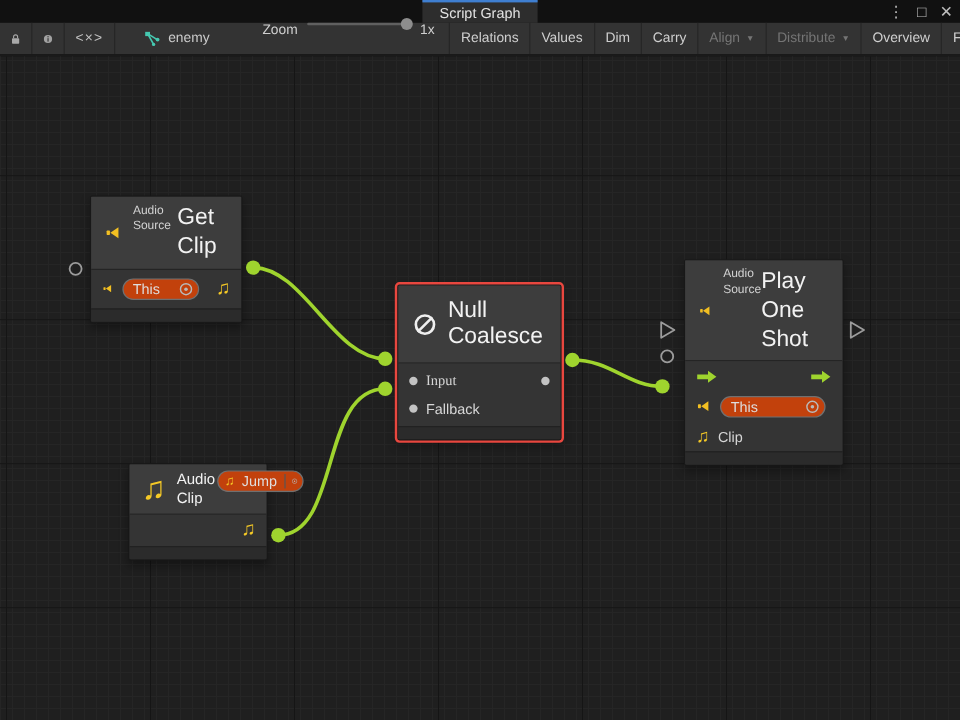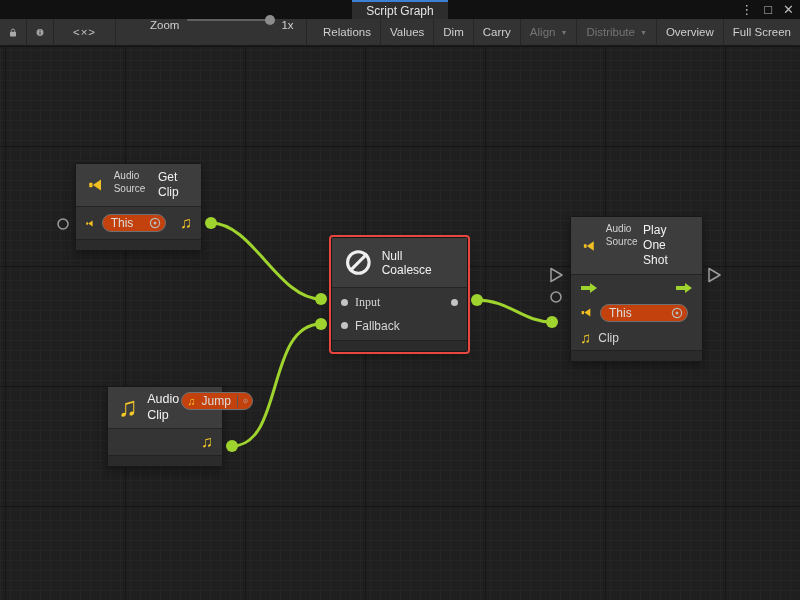--- a/index.html
+++ b/index.html
@@ -55,21 +55,21 @@
 
   
   .node {
     position:absolute; z-index:3; background:#333; border:1px solid #181818; border-radius:2px;
     box-shadow:0 4px 8px rgba(0,0,0,.35);
   }
   .node.selected { outline:2px solid #e8473f; }
   .node-header { background:#3d3d3d; display:flex; align-items:center; gap:9px; padding:6px 11px; border-bottom:1px solid #242424; }
   .hd-text { display:flex; flex-direction:row; line-height:1.25; }
   .cat { font-size:10px; color:#d2d2d2; }
-  .title { font-size:12px; color:#f2f2f2; }
+  .title { font-size:19px; color:#f2f2f2; }
   .node-body { background:#343434; }
   .prow { display:flex; align-items:center; gap:7px; padding:0 9px; font-size:12px; color:#d6d6d6; }
   .node-footer { height:11px; background:#2b2b2b; border-top:1px solid #212121; }
 
   .dot { width:7px; height:7px; border-radius:50%; background:#c3c3c3; flex:0 0 auto; }
   .spacer { flex:1; }
 
   .field {
     display:inline-flex; align-items:center; gap:6px; height:18px;
     background:#c2410c; border:1px solid #707070; border-radius:9px;
@@ -105,20 +105,29 @@
   </div>
   <div class="tb-btn tb-icon-btn">
     <svg width="13" height="13" viewBox="0 0 14 14">
       <circle cx="7" cy="7" r="6" fill="#a2a2a2"></circle>
       <rect x="6.2" y="5.8" width="1.7" height="5" fill="#333"></rect>
       <rect x="6.2" y="2.8" width="1.7" height="1.8" fill="#333"></rect>
     </svg>
   </div>
   <div class="tb-btn tb-code">&lt;×&gt;</div>
 
+  <div class="graph-ref">
+    <svg width="14" height="13" viewBox="0 0 14 13">
+      <path d="M3 2 L11 7 M3 2 L8 11" stroke="#45c8b0" stroke-width="1.4" fill="none"></path>
+      <rect x="1" y="0.5" width="4" height="3.6" fill="#45c8b0"></rect>
+      <circle cx="11.3" cy="7" r="1.6" fill="#45c8b0"></circle>
+      <circle cx="8" cy="11" r="1.4" fill="#45c8b0"></circle>
+    </svg>
+    <span>enemy</span>
+  </div>
 
   <div class="zoom-wrap">
     <span>Zoom</span>
     <div class="slider">
       <div class="handle"></div>
     </div>
     <span>1x</span>
   </div>
 
   <div class="tb-right">

